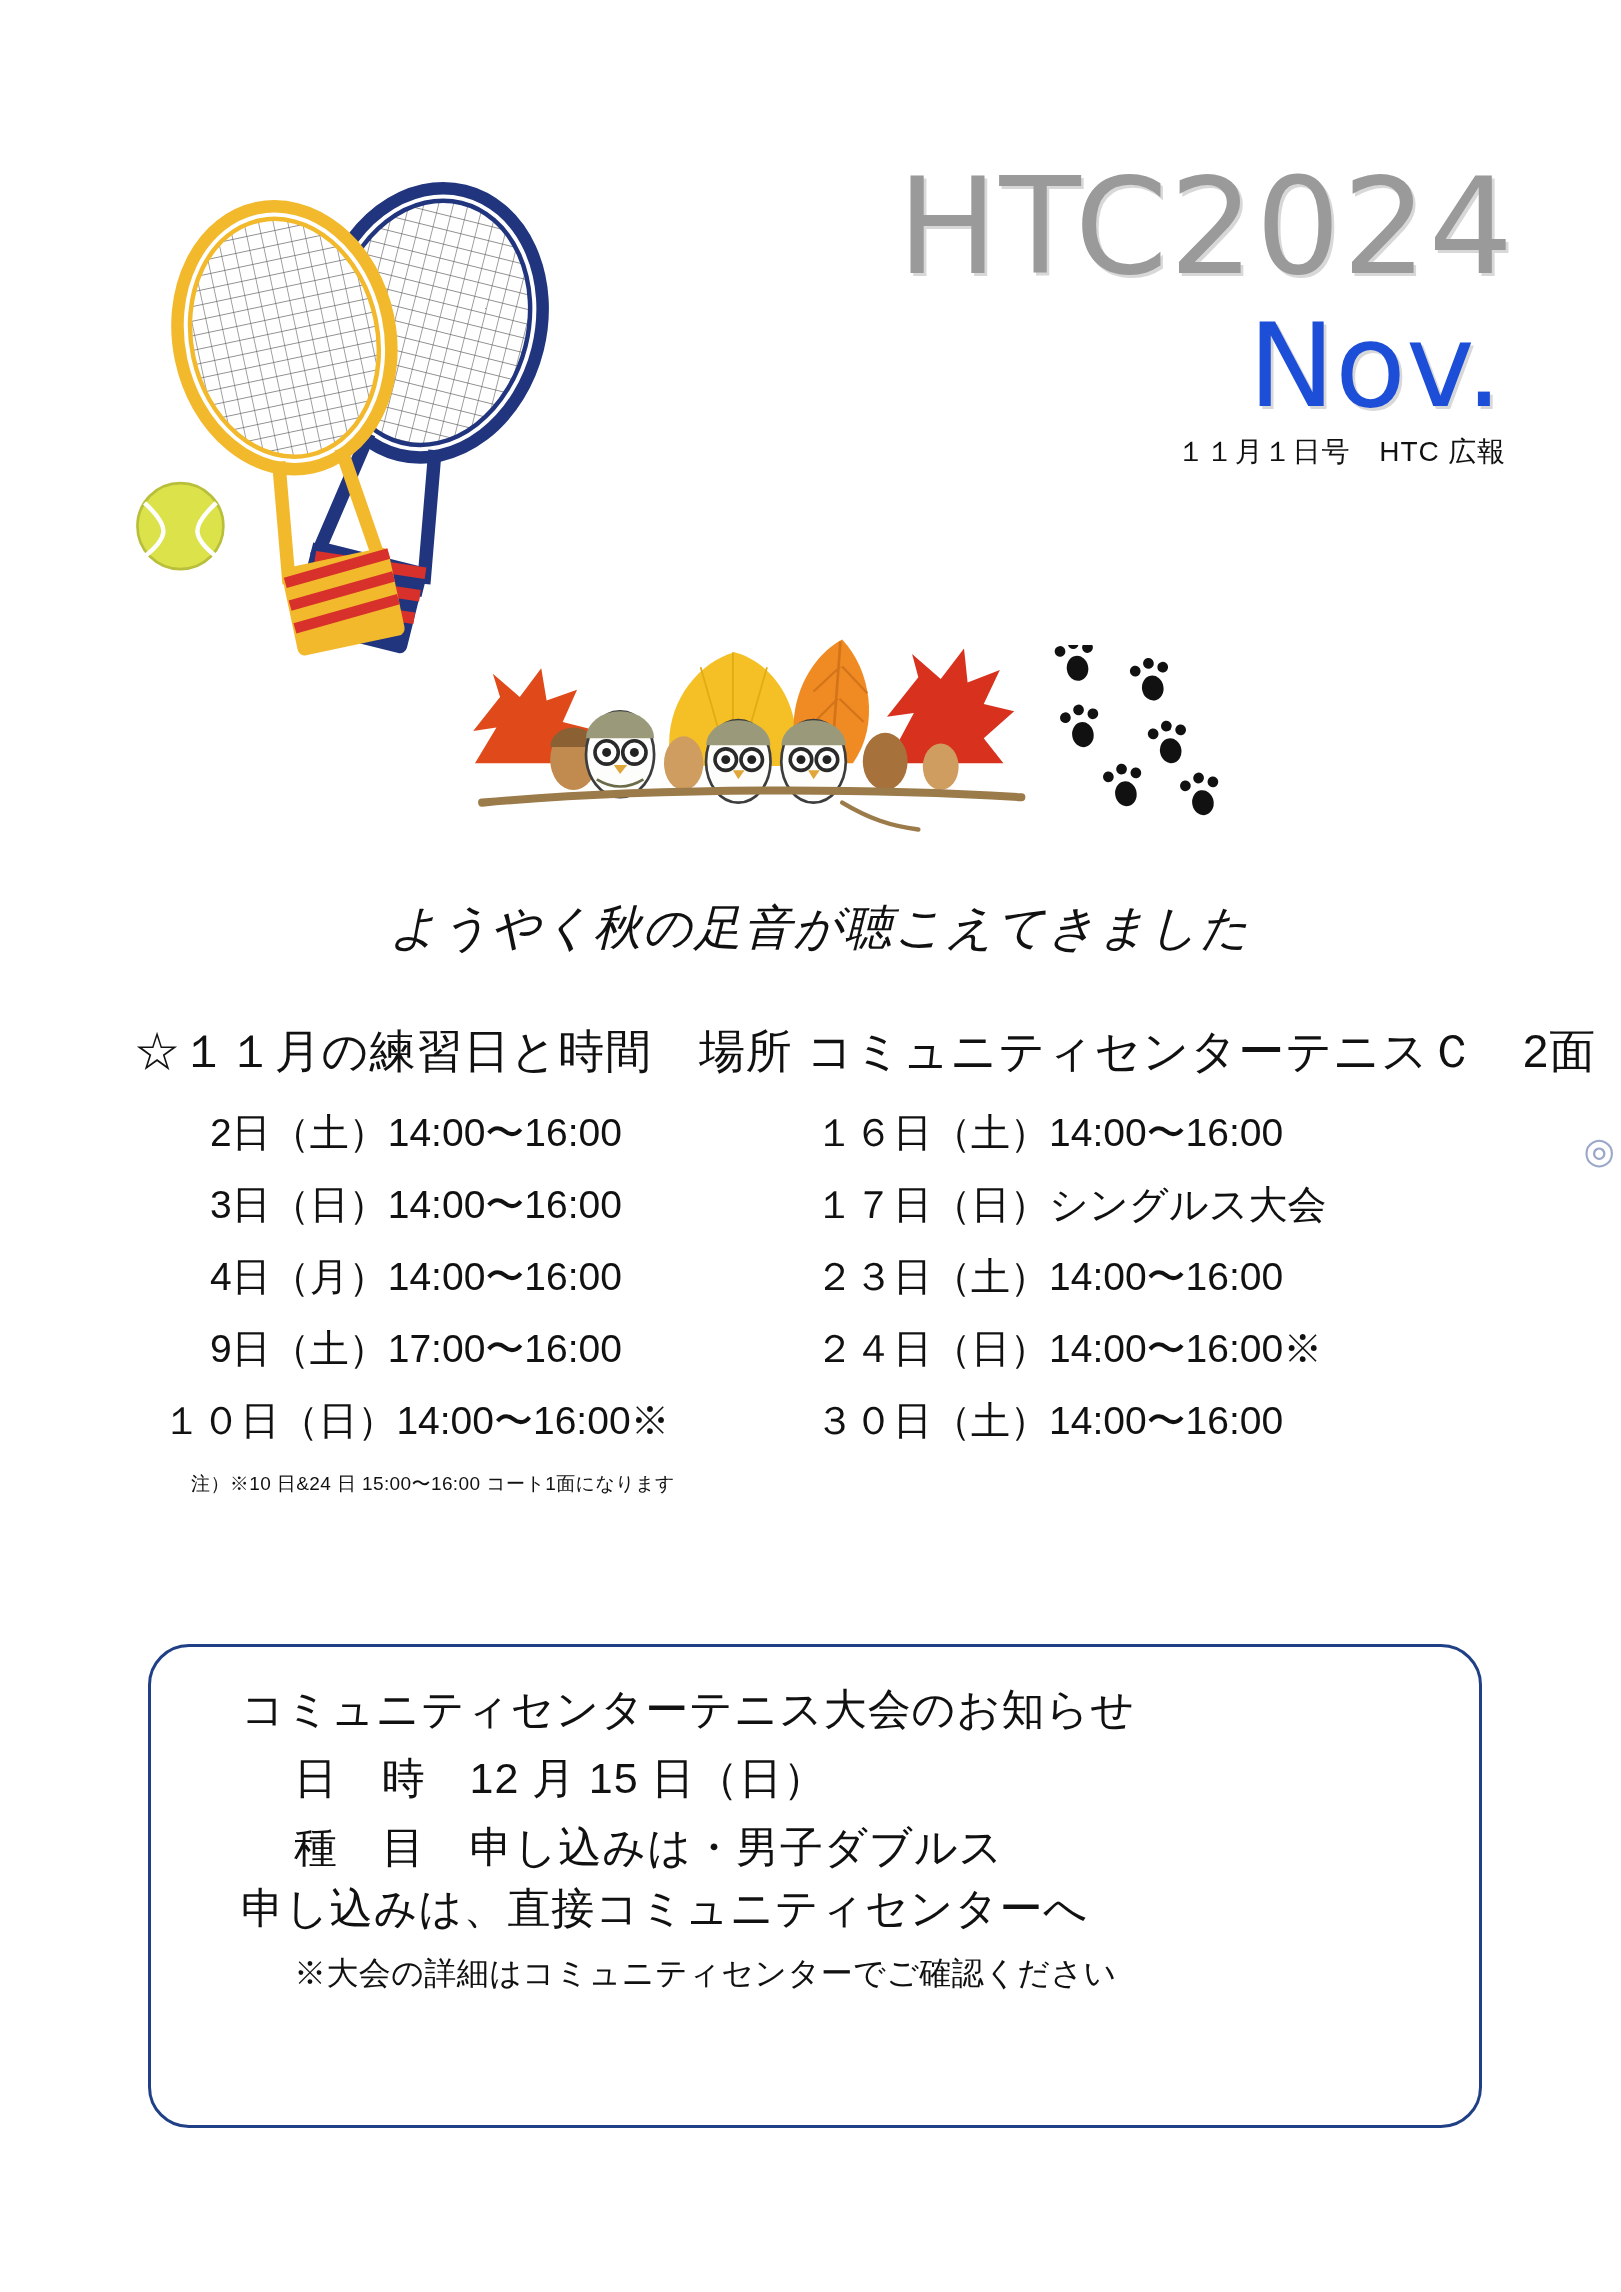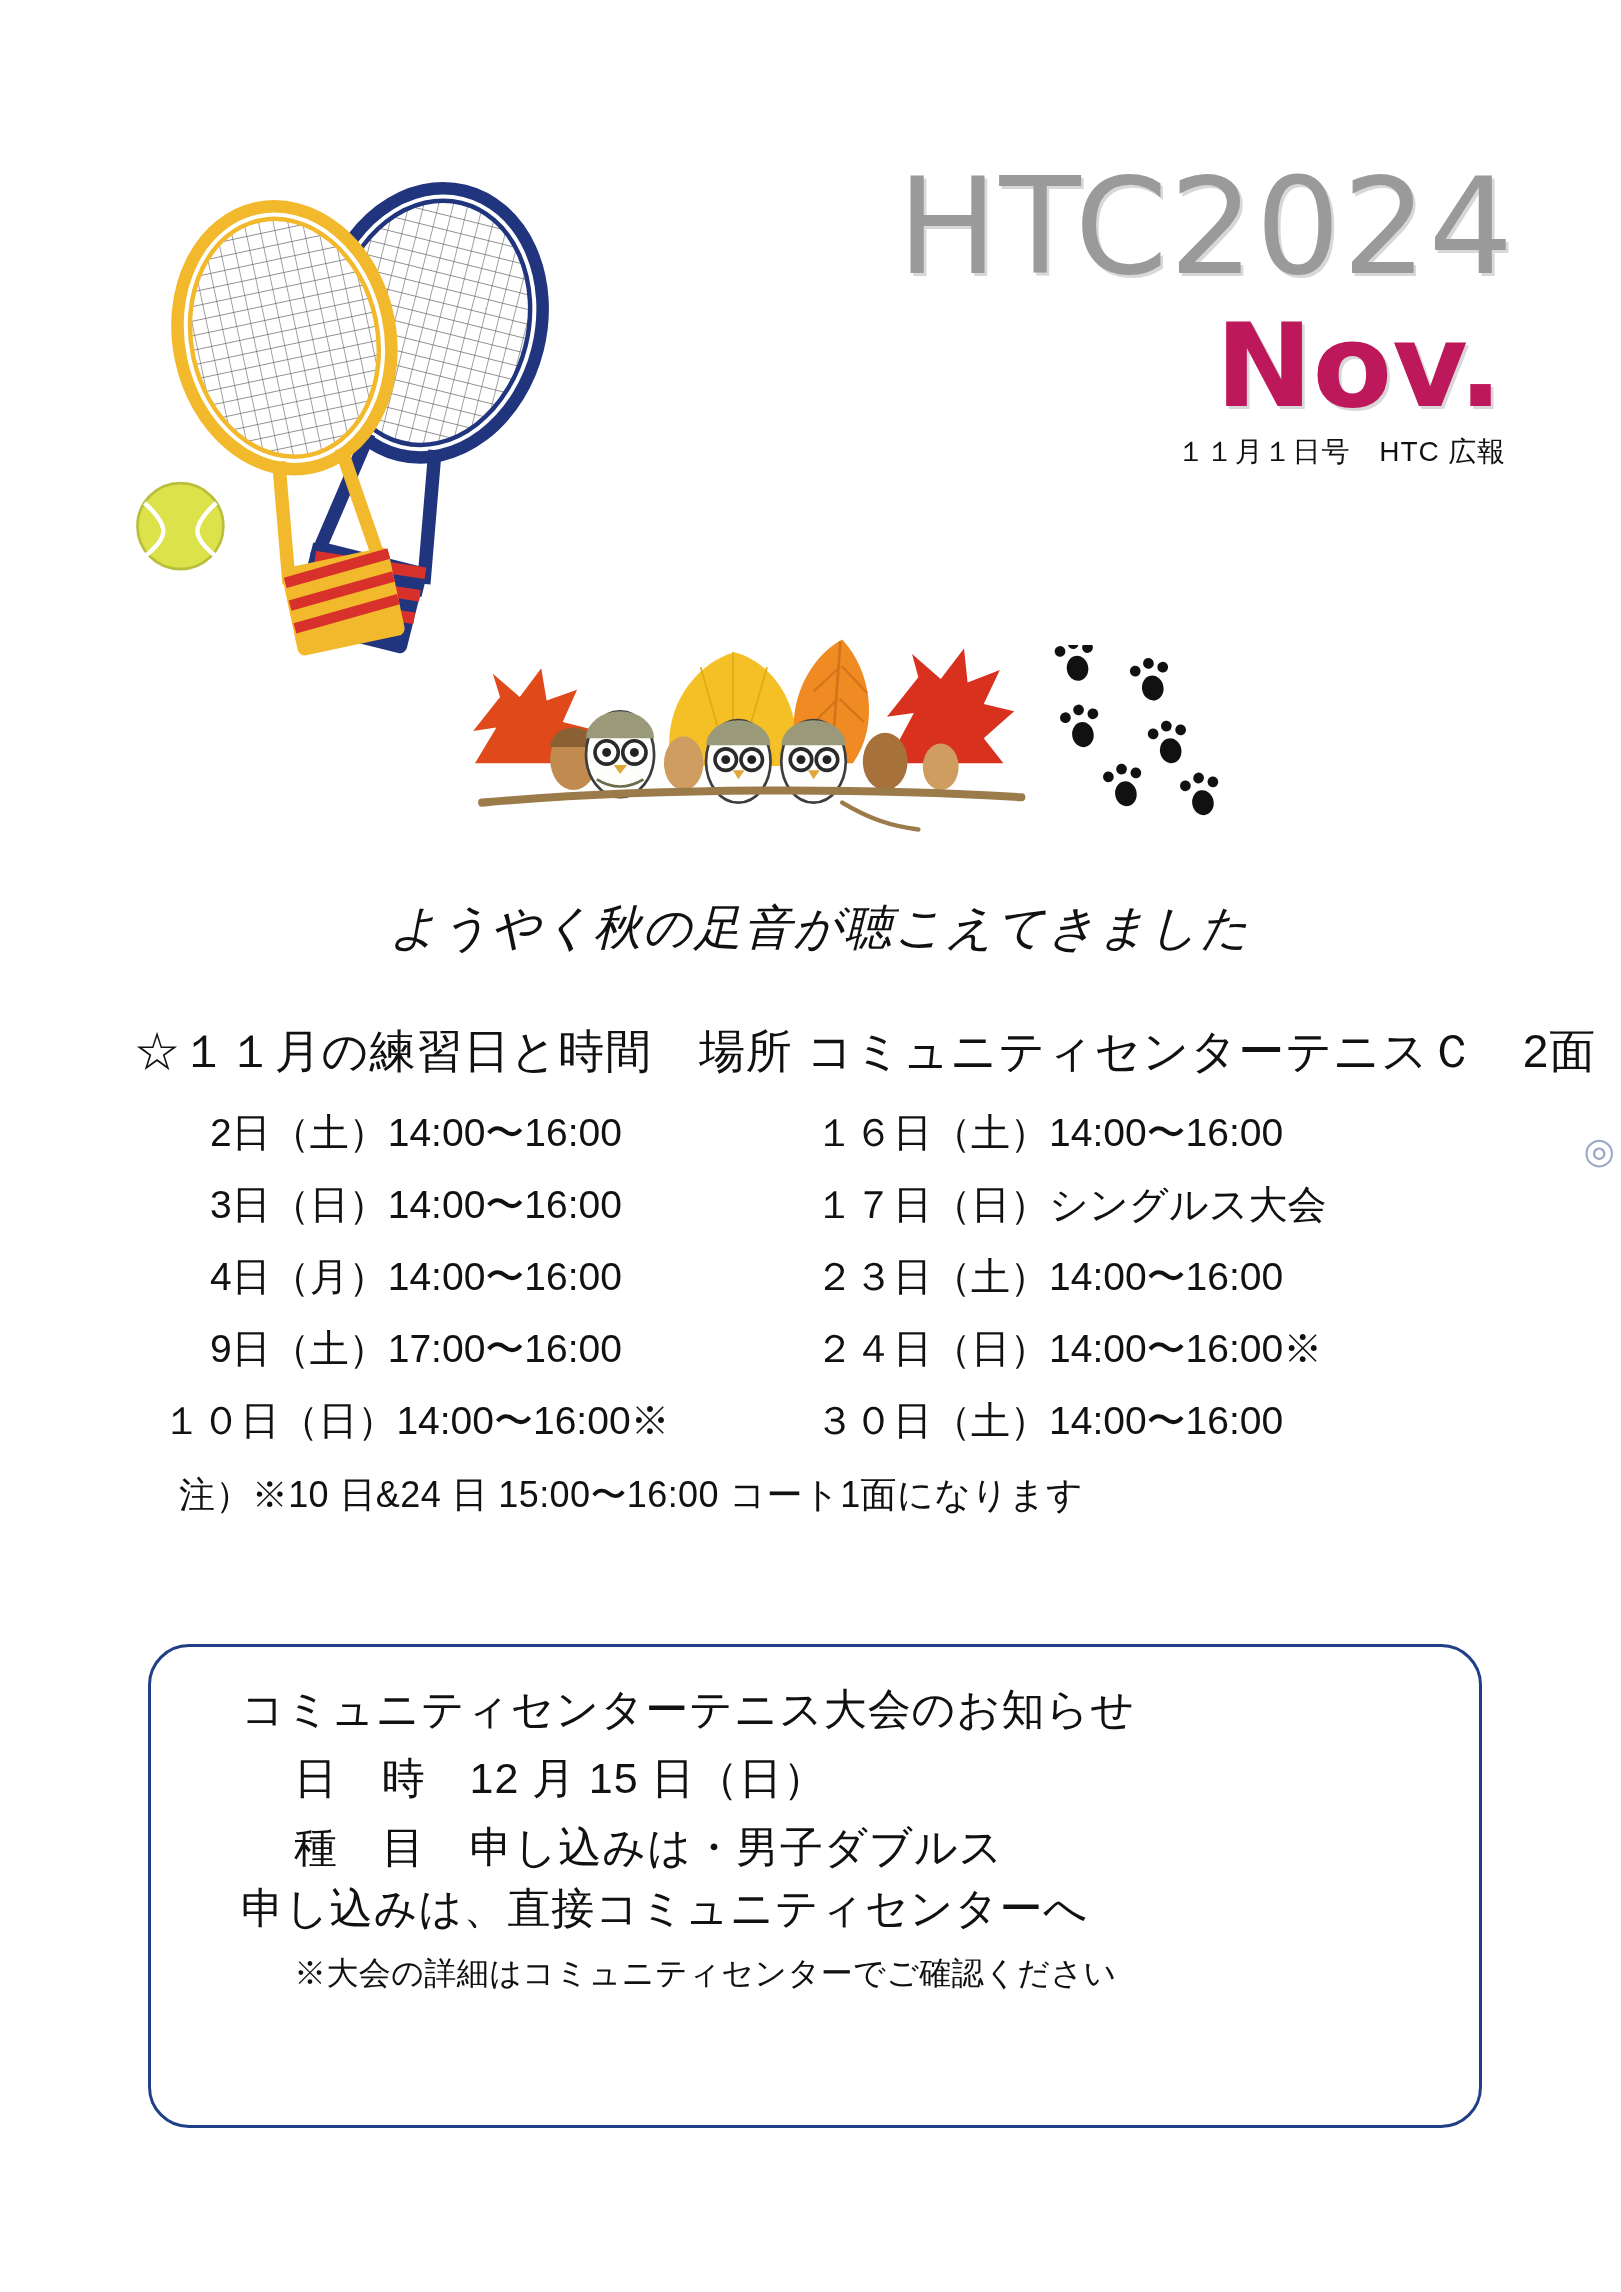--- a/index.html
+++ b/index.html
@@ -44,23 +44,23 @@
     font-size: 133px;
     font-weight: 400;
     letter-spacing: 1.8px;
     line-height: 1.0;
     color: #9a9a9a;
     text-shadow: 2.7px 2.7px 0 #d8d8d8;
   }
   .title-sub {
     font-family: "DejaVu Sans", sans-serif;
     font-size: 116px;
-    font-weight: 700;
+    font-weight: 400;
     line-height: 1.15;
-    color: #be185d;
+    color: #1d4ed8;
     text-shadow: 2.7px 2.7px 0 #d8d8d8;
     margin-top: 5.4px;
     padding-right: 12.5px;
   }
   .title-note {
     font-size: 28px;
     color: #111;
     padding-right: 9px;
     letter-spacing: 0.9px;
   }
@@ -125,23 +125,24 @@
     text-align: center;
     padding-right: 81px;
   }
   .sched-cell.right {
     text-align: left;
     padding-left: 9px;
   }
   .schedule-note {
     margin-top: 23px;
     padding-left: 179px;
-    font-size: 36px;
+    font-size: 19px;
     letter-spacing: 0.4px;
     color: #111;
+    margin-left: 12px;
   }
 
   
   .notice {
     position: absolute;
     left: 148px;
     top: 1644px;
     width: 1334px;
     height: 484px;
     border: 3.6px solid #1f3f86;

